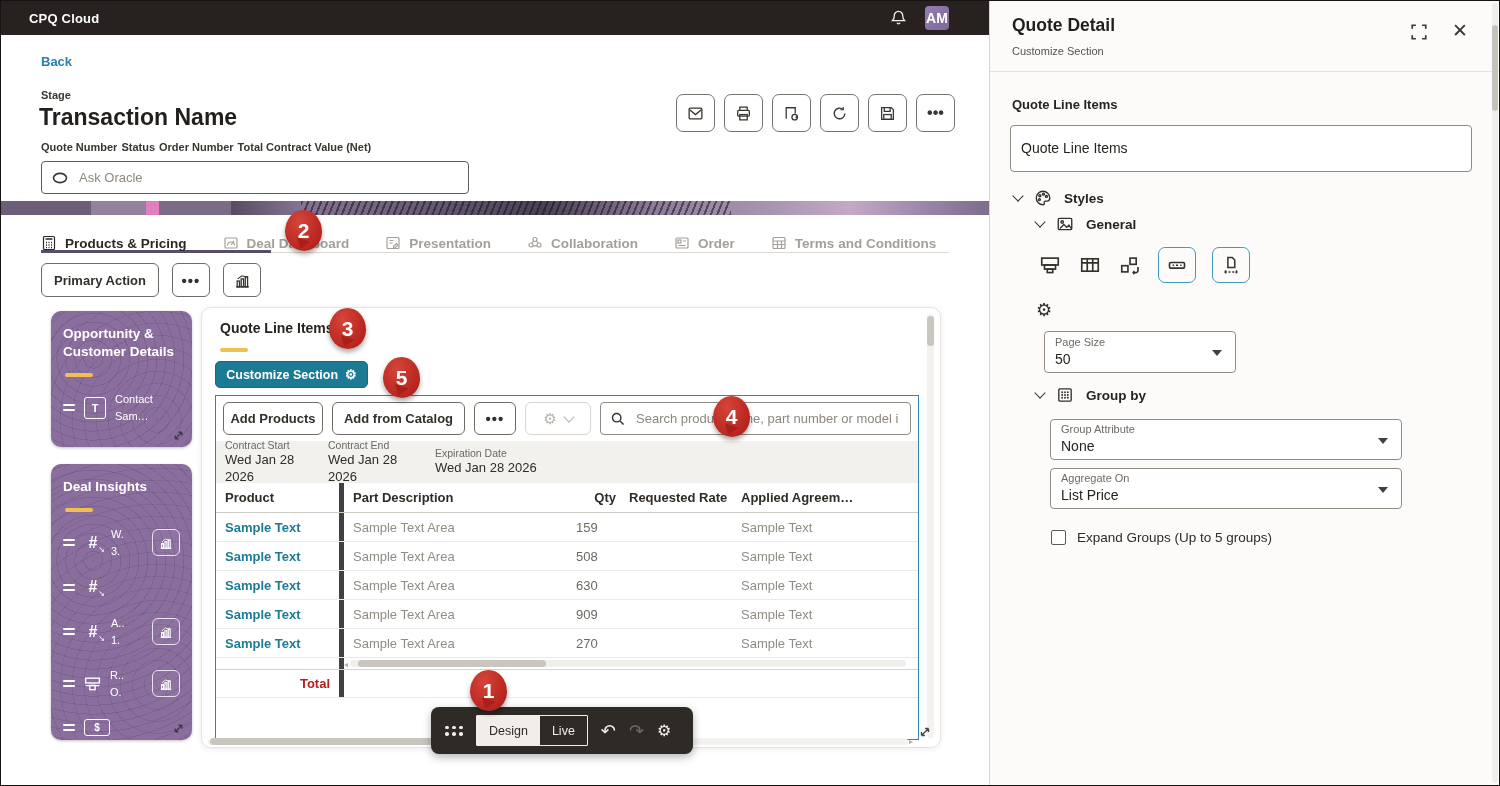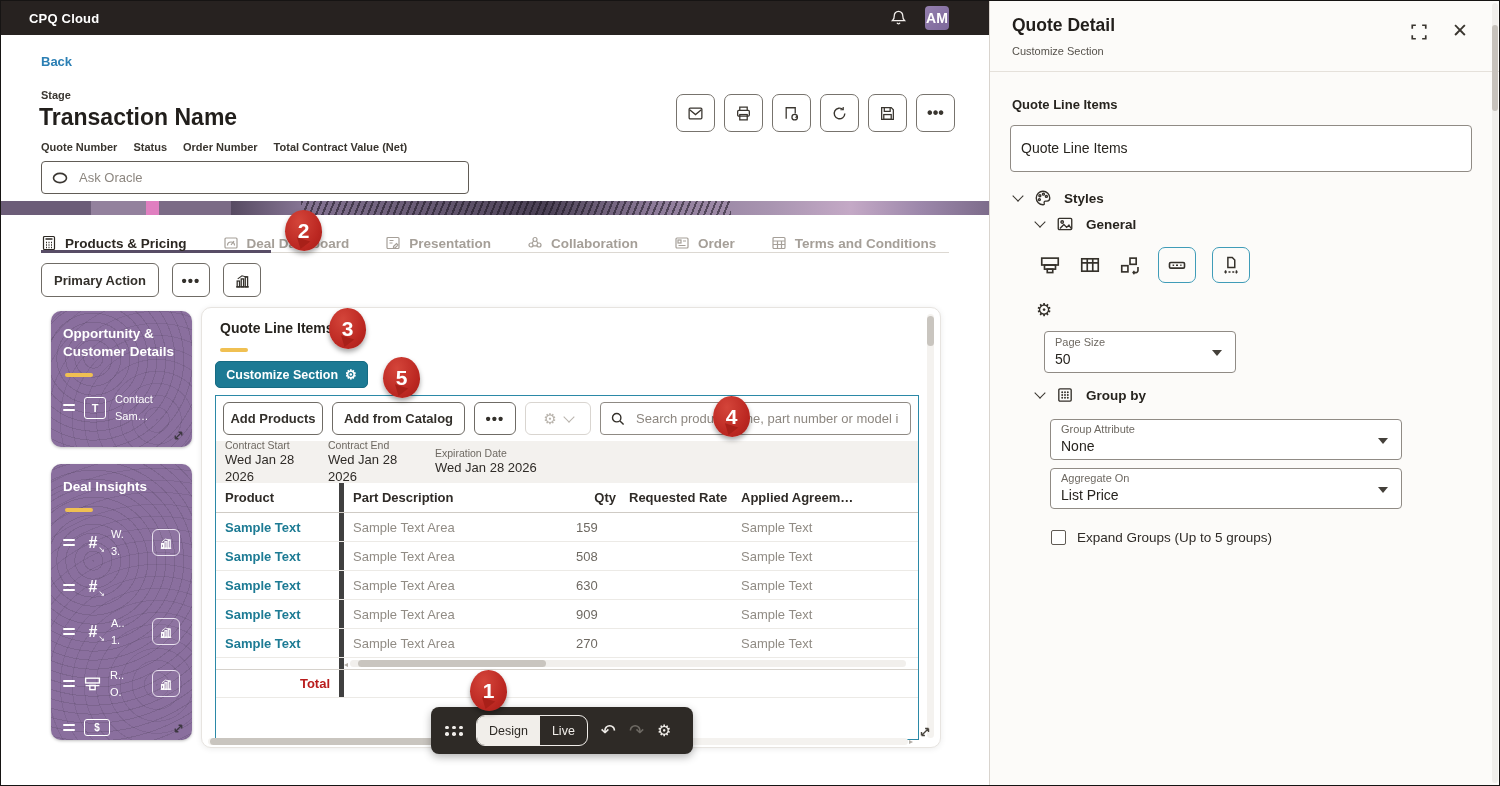--- a/index.html
+++ b/index.html
@@ -10,21 +10,21 @@
   .topbar{position:absolute;left:0;top:0;width:1500px;height:34px;background:#272220;display:flex;align-items:center;}
   .brand{color:#fff;font-size:13px;font-weight:700;margin-left:28px;letter-spacing:.2px;}
   .topbar-right{position:absolute;right:552px;top:0;height:34px;display:flex;align-items:center;gap:18px;}
   .bell{color:#f2efec;}
   .avatar{width:24px;height:24px;border-radius:4px;background:linear-gradient(135deg,#947fae,#7c689a);color:#fff;font-size:14px;font-weight:700;display:flex;align-items:center;justify-content:center;}
 
   
   .back{position:absolute;left:40px;top:53px;color:#2b7fb4;font-size:13px;font-weight:600;cursor:pointer;}
   .stage{position:absolute;left:40px;top:88px;font-size:11px;font-weight:600;color:#3a3631;}
   .page-title{position:absolute;left:38px;top:103px;font-size:23px;font-weight:800;color:#211e1b;}
-  .meta{position:absolute;left:40px;top:140px;display:flex;gap:16px;font-size:11px;font-weight:600;color:#39352f;}
+  .meta{position:absolute;left:40px;top:140px;display:flex;gap:4px;font-size:11px;font-weight:600;color:#39352f;}
   .ask{position:absolute;left:40px;top:160px;width:428px;height:33px;border:1px solid #615c56;border-radius:4px;background:#fff;display:flex;align-items:center;padding:0 10px;gap:9px;}
   .ask input{border:0;outline:0;flex:1;font-size:13px;color:#2f2b27;background:transparent;}
   .ask input::placeholder{color:#8d8780;}
   .hdr-actions{position:absolute;left:675px;top:93px;display:flex;gap:9px;}
   .hbtn{width:39px;height:38px;border:1px solid #77736d;border-radius:7px;background:#fff;display:flex;align-items:center;justify-content:center;color:#39352f;cursor:pointer;font-size:16px;font-weight:700;}
 
   
   .banner{position:absolute;left:0;top:200px;width:988px;height:14px;
     background:
       repeating-linear-gradient(112deg,rgba(24,18,30,.55) 0 2px,rgba(0,0,0,0) 2px 6px) 300px 0/430px 14px no-repeat,
@@ -98,21 +98,21 @@
   .card-vscroll .thumb{position:absolute;top:2px;left:0;width:7px;height:30px;background:#c9c5bf;border-radius:4px;}
   .card-hscroll{position:absolute;left:6px;bottom:2px;width:700px;height:7px;background:#f4f2ef;border-radius:4px;}
   .card-hscroll .thumb{position:absolute;left:2px;top:0;width:330px;height:7px;background:#c9c5bf;border-radius:4px;}
   .card-hscroll .rarr{position:absolute;right:-5px;top:-1px;font-size:8px;color:#b2ada6;}
   .qresize{position:absolute;right:8px;bottom:8px;color:#4a463f;}
 
   
   .dtoolbar{position:absolute;left:430px;top:706px;width:262px;height:47px;background:#2e2a26;border-radius:8px;box-shadow:0 3px 8px rgba(0,0,0,.3);display:flex;align-items:center;gap:13px;padding:0 14px;z-index:30;}
   .dots{display:grid;grid-template-columns:repeat(3,4px);grid-gap:3px;}
   .dots i{width:3.5px;height:3.5px;background:#f1eeea;border-radius:50%;}
-  .seg{display:flex;border:1px solid #f1eeea;border-radius:9px;overflow:hidden;height:31px;}
+  .seg{display:flex;border:1px solid #f1eeea;border-radius:1px;overflow:hidden;height:31px;}
   .seg .opt{display:flex;align-items:center;justify-content:center;font-size:12.5px;padding:0 12px;cursor:pointer;}
   .seg .opt.on{background:#f1eeea;color:#2e2a26;font-weight:400;}
   .seg .opt.off{color:#f1eeea;}
   .tool-ic{font-size:18px;color:#f1eeea;cursor:pointer;line-height:1;}
   .tool-ic.dis{color:#6e6a64;}
   .tool-gear{font-size:16px;color:#f1eeea;cursor:pointer;}
 
   
   .panel{position:absolute;left:988px;top:0;width:512px;height:786px;background:#fcfbf9;border-left:1px solid #d9d4ce;}
   .p-title{position:absolute;left:22px;top:14px;font-size:17.5px;font-weight:800;color:#211e1b;}

